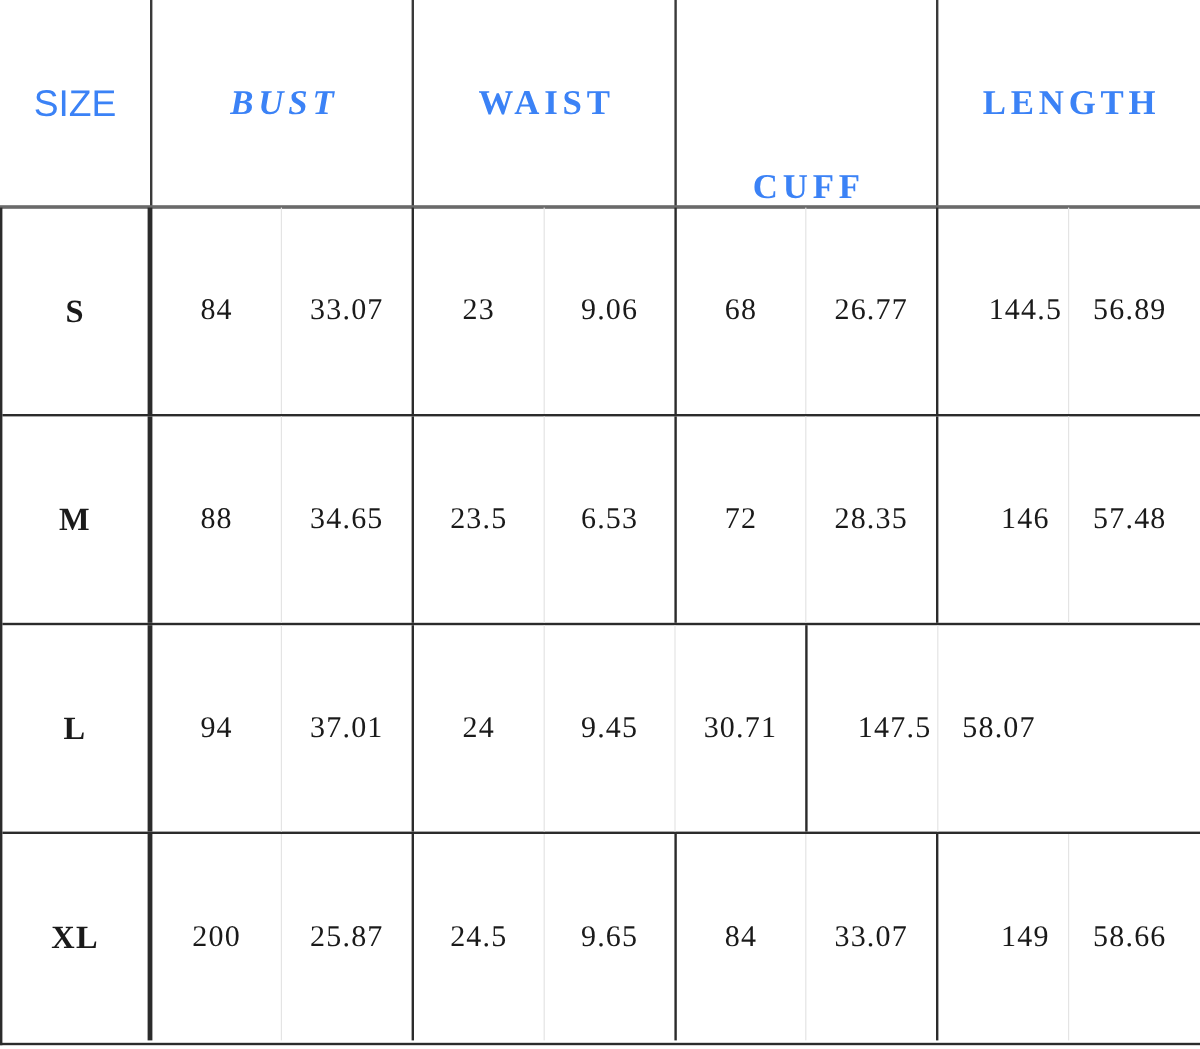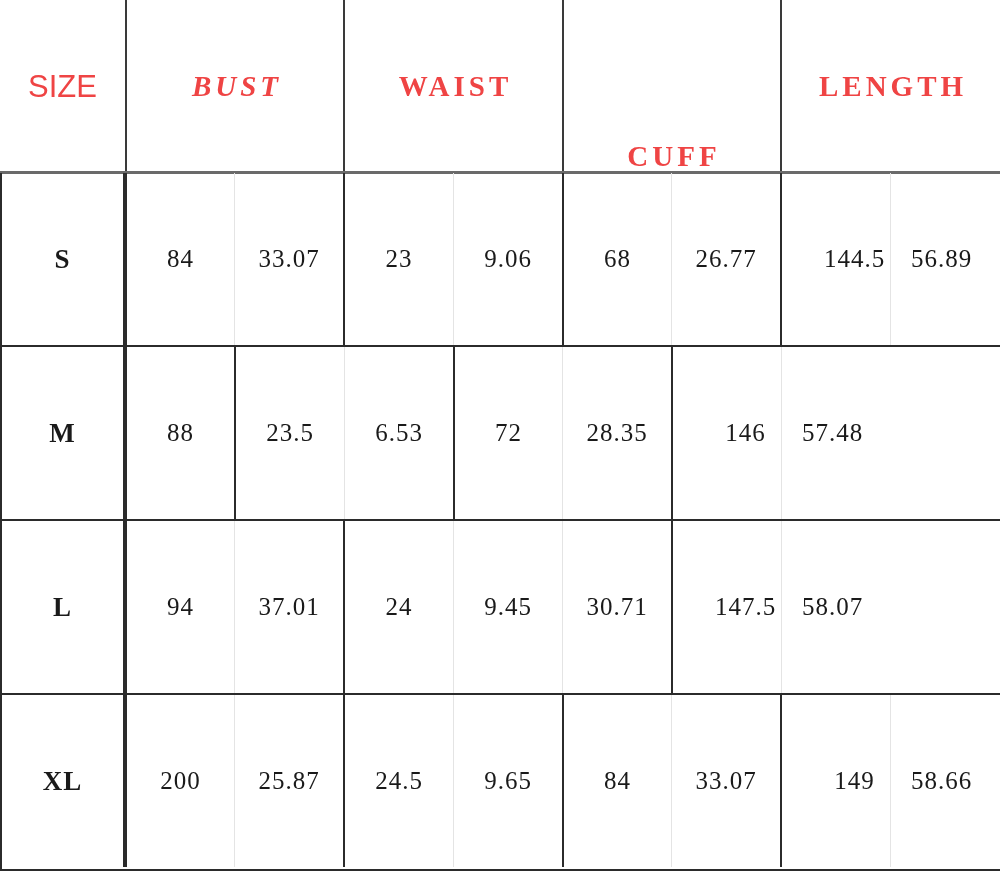--- a/index.html
+++ b/index.html
@@ -53,21 +53,21 @@
   .header-cell.length-head {
     border-left: 2px solid #3a3a3a;
   }
 
   .header-label {
     font-family: "Liberation Serif", "DejaVu Serif", serif;
     font-size: 29px;
     font-weight: 700;
     letter-spacing: 4px;
     text-indent: 4px;
-    color: #ef4444;
+    color: #3b82f6;
     white-space: nowrap;
   }
   .header-label.size-label {
     font-family: "Liberation Sans", "DejaVu Sans", sans-serif;
     font-size: 31px;
     font-weight: 400;
     letter-spacing: 0px;
     text-indent: 0;
   }
 
@@ -182,20 +182,21 @@
       <div class="cell in-cell waist-in">9.06</div>
       <div class="cell cm-cell cuff-cm group-start">68</div>
       <div class="cell in-cell cuff-in">26.77</div>
       <div class="cell cm-cell length-cm group-start">144.5</div>
       <div class="cell in-cell length-in">56.89</div>
     </div>
 
     <div class="data-row">
       <div class="cell size-cell group-start">M</div>
       <div class="cell cm-cell bust-cm group-start">88</div>
+      <div class="cell in-cell bust-in">34.65</div>
       <div class="cell cm-cell waist-cm group-start">23.5</div>
       <div class="cell in-cell waist-in">6.53</div>
       <div class="cell cm-cell cuff-cm group-start">72</div>
       <div class="cell in-cell cuff-in">28.35</div>
       <div class="cell cm-cell length-cm group-start">146</div>
       <div class="cell in-cell length-in">57.48</div>
     </div>
 
     <div class="data-row">
       <div class="cell size-cell group-start">L</div>

